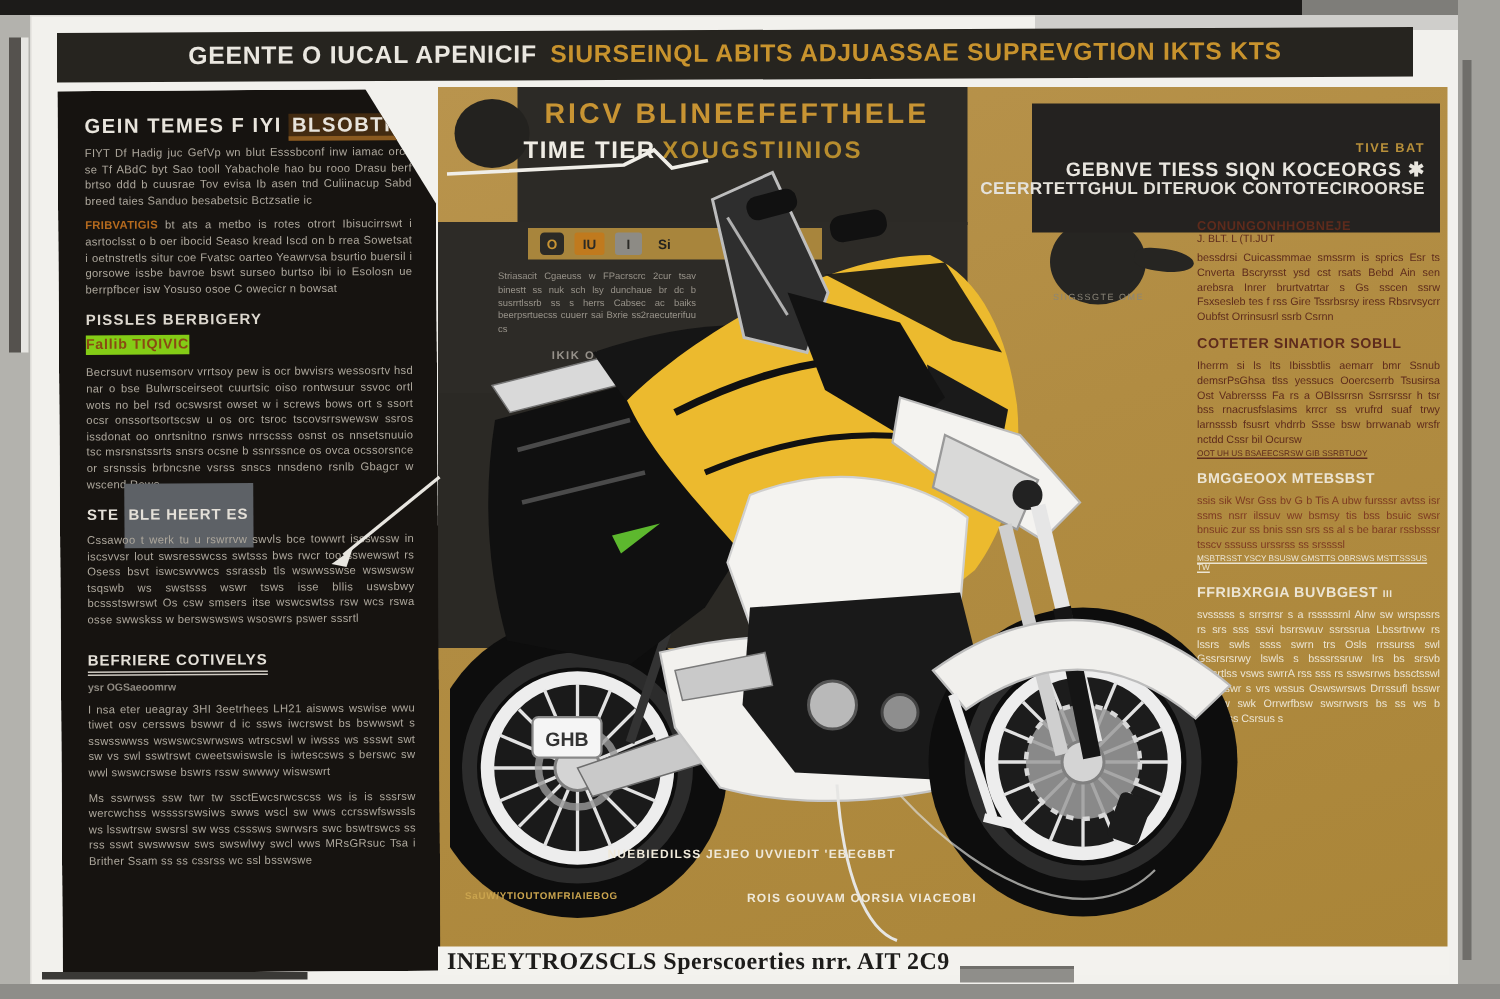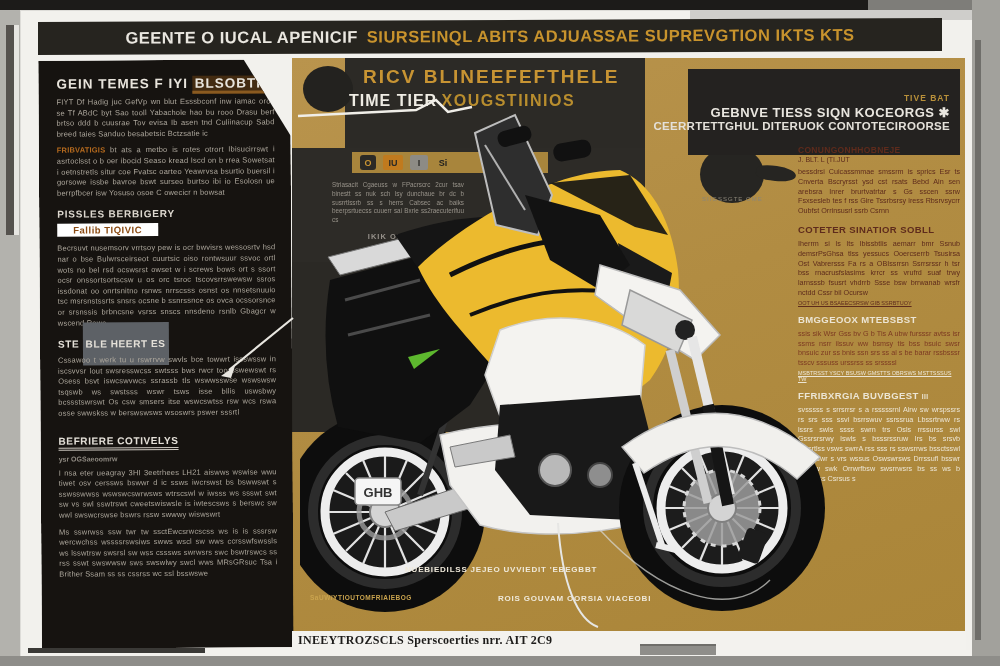--- a/index.html
+++ b/index.html
@@ -62,22 +62,22 @@
 
   
   .left-panel{left:40px;top:60px;width:252px;height:588px;background:#161310;
     clip-path:polygon(0 0,81.5% 0,100% 13%,100% 100%,0 100%);
     transform:rotate(-.35deg);box-sizing:border-box;padding:16px 16px 10px 18px;}
   .left-panel p{margin:6px 0;font-size:7.5px;line-height:10.6px;color:#aea89d;text-align:justify;letter-spacing:.2px;}
   .lp-h1{font-size:13.5px;font-weight:bold;color:#e8e4dc;letter-spacing:1px;white-space:nowrap;}
   .lp-h1 .hl{background:rgba(122,74,20,.45);border-bottom:3px solid #8a5a20;padding:0 2px;}
   .lp-lead{color:#b56a1e;font-weight:bold;}
   .lp-h2{font-size:10px;font-weight:bold;color:#ddd8cf;letter-spacing:.8px;margin-top:10px;}
-  .lp-tag{display:inline-block;background:#ffffff;color:#8a4a12;font-weight:bold;font-size:9.5px;
-    padding:1px 16px;margin-top:4px;letter-spacing:.5px;}
+  .lp-tag{display:inline-block;background:#84cc16;color:#8a4a12;font-weight:bold;font-size:9.5px;
+    padding:1px 0;margin-top:4px;letter-spacing:.5px;}
   .lp-h3{font-size:10px;font-weight:bold;color:#e4e0d8;letter-spacing:.6px;margin-top:10px;}
   .lp-h3 .chip{background:#5d6166;padding:16px 3px;}
   .lp-h4{display:inline-block;font-size:10px;font-weight:bold;color:#e4e0d8;letter-spacing:.6px;
     margin-top:10px;border-bottom:3px double #cfcac2;padding-bottom:1px;}
   .lp-small{font-size:7px;color:#8f8a82;font-weight:bold;margin-top:5px;}
 
   
   .right-col{left:798px;top:145px;width:162px;}
   .right-col p{margin:4px 0 0 0;font-size:7.2px;line-height:9.8px;text-align:justify;}
   .rc-maroon{color:#5e2b1c;}
@@ -86,21 +86,21 @@
   .rc-h-sm{font-size:8.5px;font-weight:bold;color:#5e2b1c;letter-spacing:.3px;}
   .rc-h-sub{font-size:7px;color:#5e2b1c;margin-top:1px;}
   .rc-h{font-size:9.5px;font-weight:bold;letter-spacing:.4px;margin-top:8px;}
   .rc-tail{font-size:5.5px;text-decoration:underline;margin-top:2px;}
 
   
   .lab-gold{left:310px;top:594px;font-size:6.5px;color:#caa44e;font-weight:bold;letter-spacing:.5px;}
   .lab-mid1{left:405px;top:565px;font-size:8px;color:#efe9da;font-weight:bold;letter-spacing:.8px;}
   .lab-mid2{left:498px;top:594px;font-size:8px;color:#efe9da;font-weight:bold;letter-spacing:.8px;}
   .bottom-strip{left:292px;top:631px;width:674px;height:19px;background:#f3f2ee;}
-  .bottom-text{left:298px;top:633px;font-size:12px;color:#1d1c1a;font-family:"Liberation Serif",serif;
+  .bottom-text{left:298px;top:633px;font-size:16px;color:#1d1c1a;font-family:"Liberation Serif",serif;
     font-weight:bold;letter-spacing:.3px;}
   .bottom-gray-bar{left:640px;top:644px;width:76px;height:9px;background:#8f8e8a;border-top:2px solid #6f6e6a;}
   .bottom-left-line{left:28px;top:648px;width:177px;height:5px;background:#3a3936;}
 
   svg{display:block;}
 </style>
 </head>
 <body>
 
 <div id="canvas">

